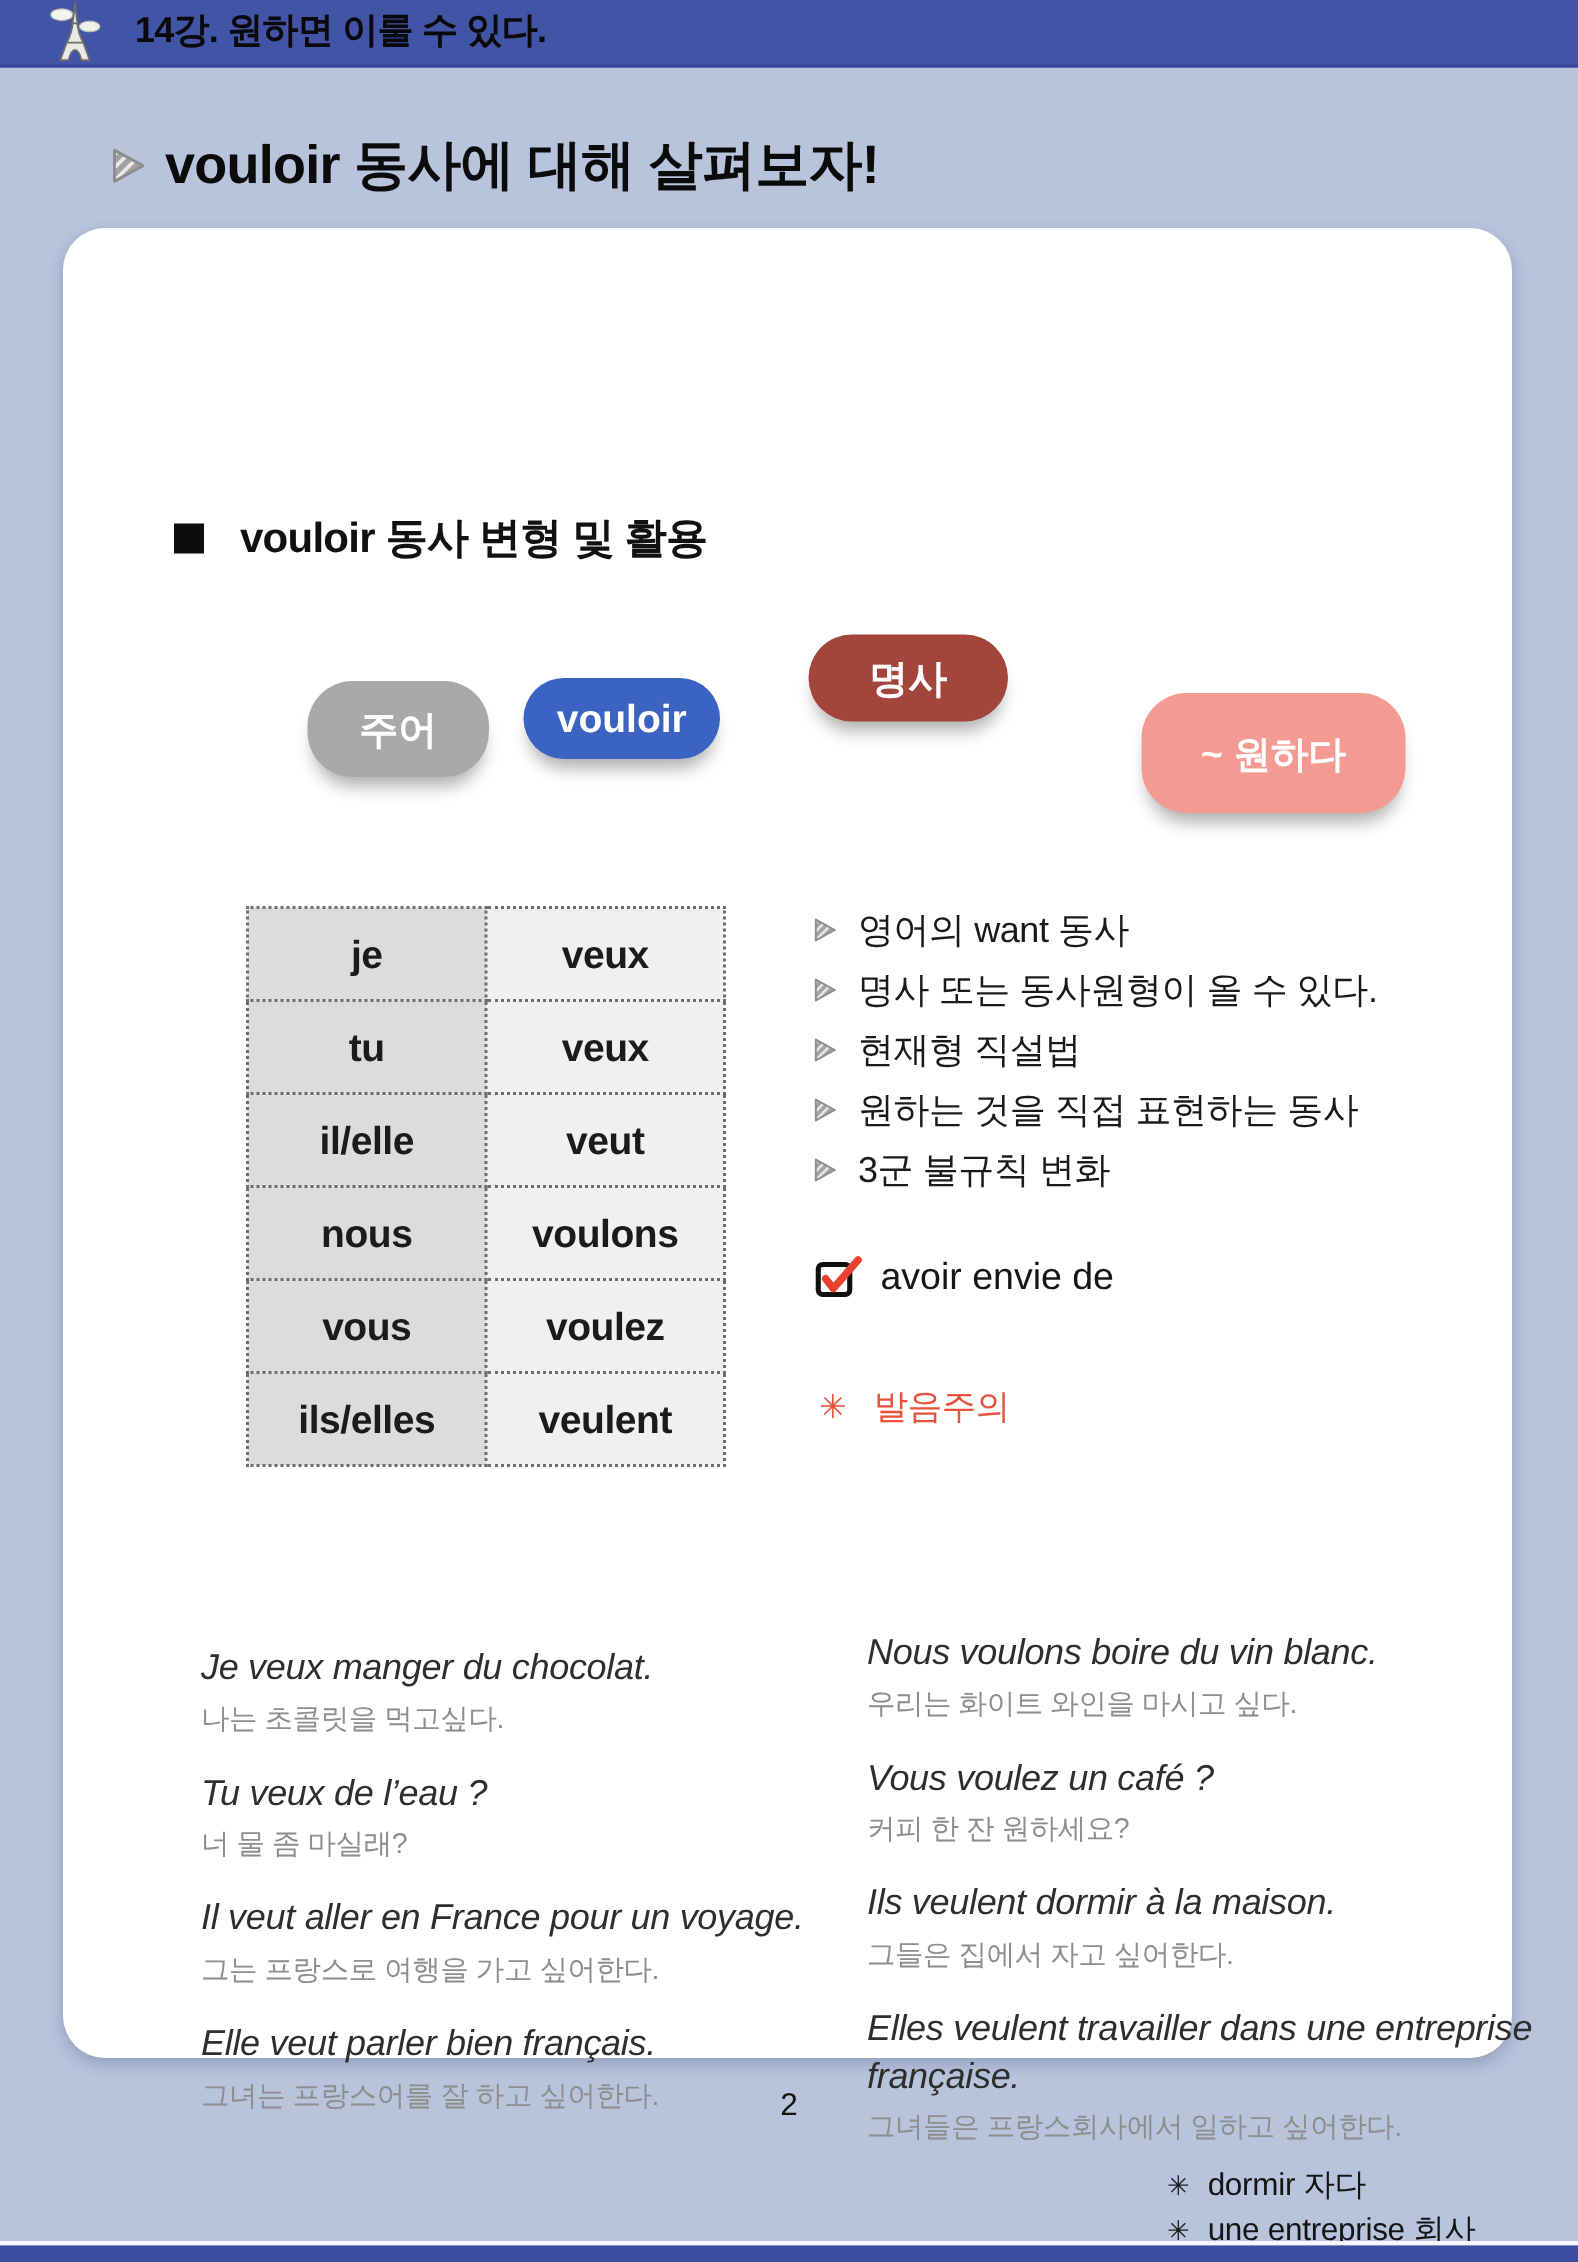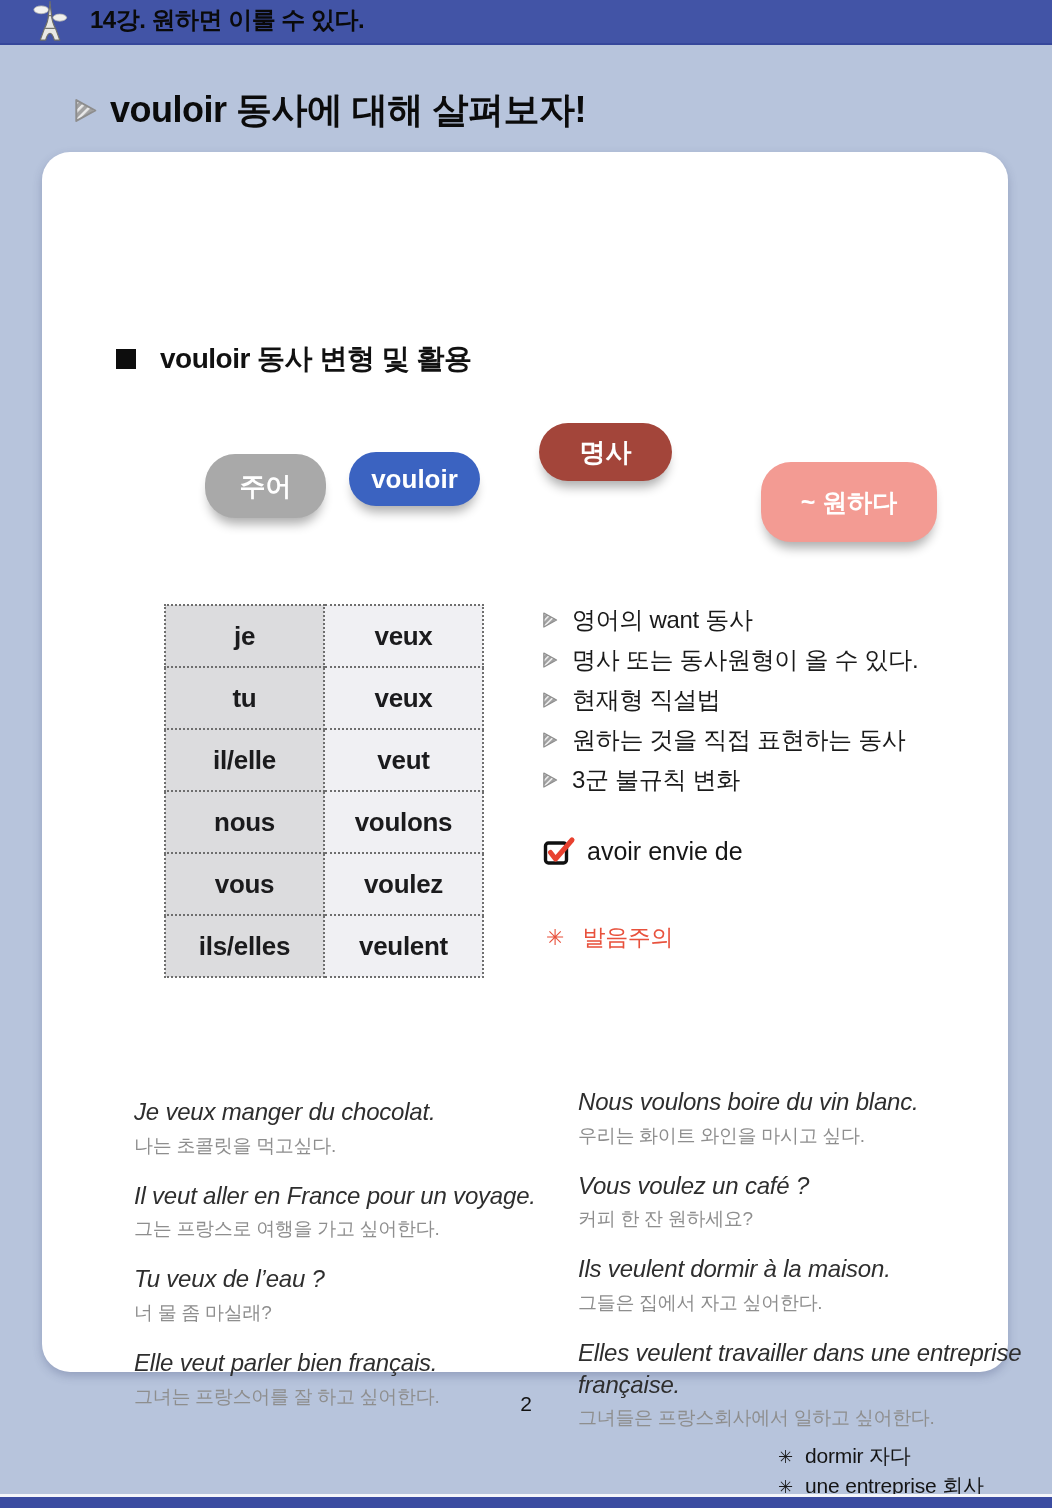--- a/index.html
+++ b/index.html
@@ -239,26 +239,26 @@
       <span class="mark">✳</span>
       <span class="txt">발음주의</span>
     </div>
 
     <div class="examples-left">
       <div class="pair">
         <div class="fr">Je veux manger du chocolat.</div>
         <div class="ko">나는 초콜릿을 먹고싶다.</div>
       </div>
       <div class="pair">
+        <div class="fr">Tu veux de l’eau ?</div>
+        <div class="ko">너 물 좀 마실래?</div>
+      </div>
+      <div class="pair">
         <div class="fr">Il veut aller en France pour un voyage.</div>
         <div class="ko">그는 프랑스로 여행을 가고 싶어한다.</div>
-      </div>
-      <div class="pair">
-        <div class="fr">Tu veux de l’eau ?</div>
-        <div class="ko">너 물 좀 마실래?</div>
       </div>
       <div class="pair">
         <div class="fr">Elle veut parler bien français.</div>
         <div class="ko">그녀는 프랑스어를 잘 하고 싶어한다.</div>
       </div>
     </div>
 
     <div class="examples-right">
       <div class="pair">
         <div class="fr">Nous voulons boire du vin blanc.</div>

